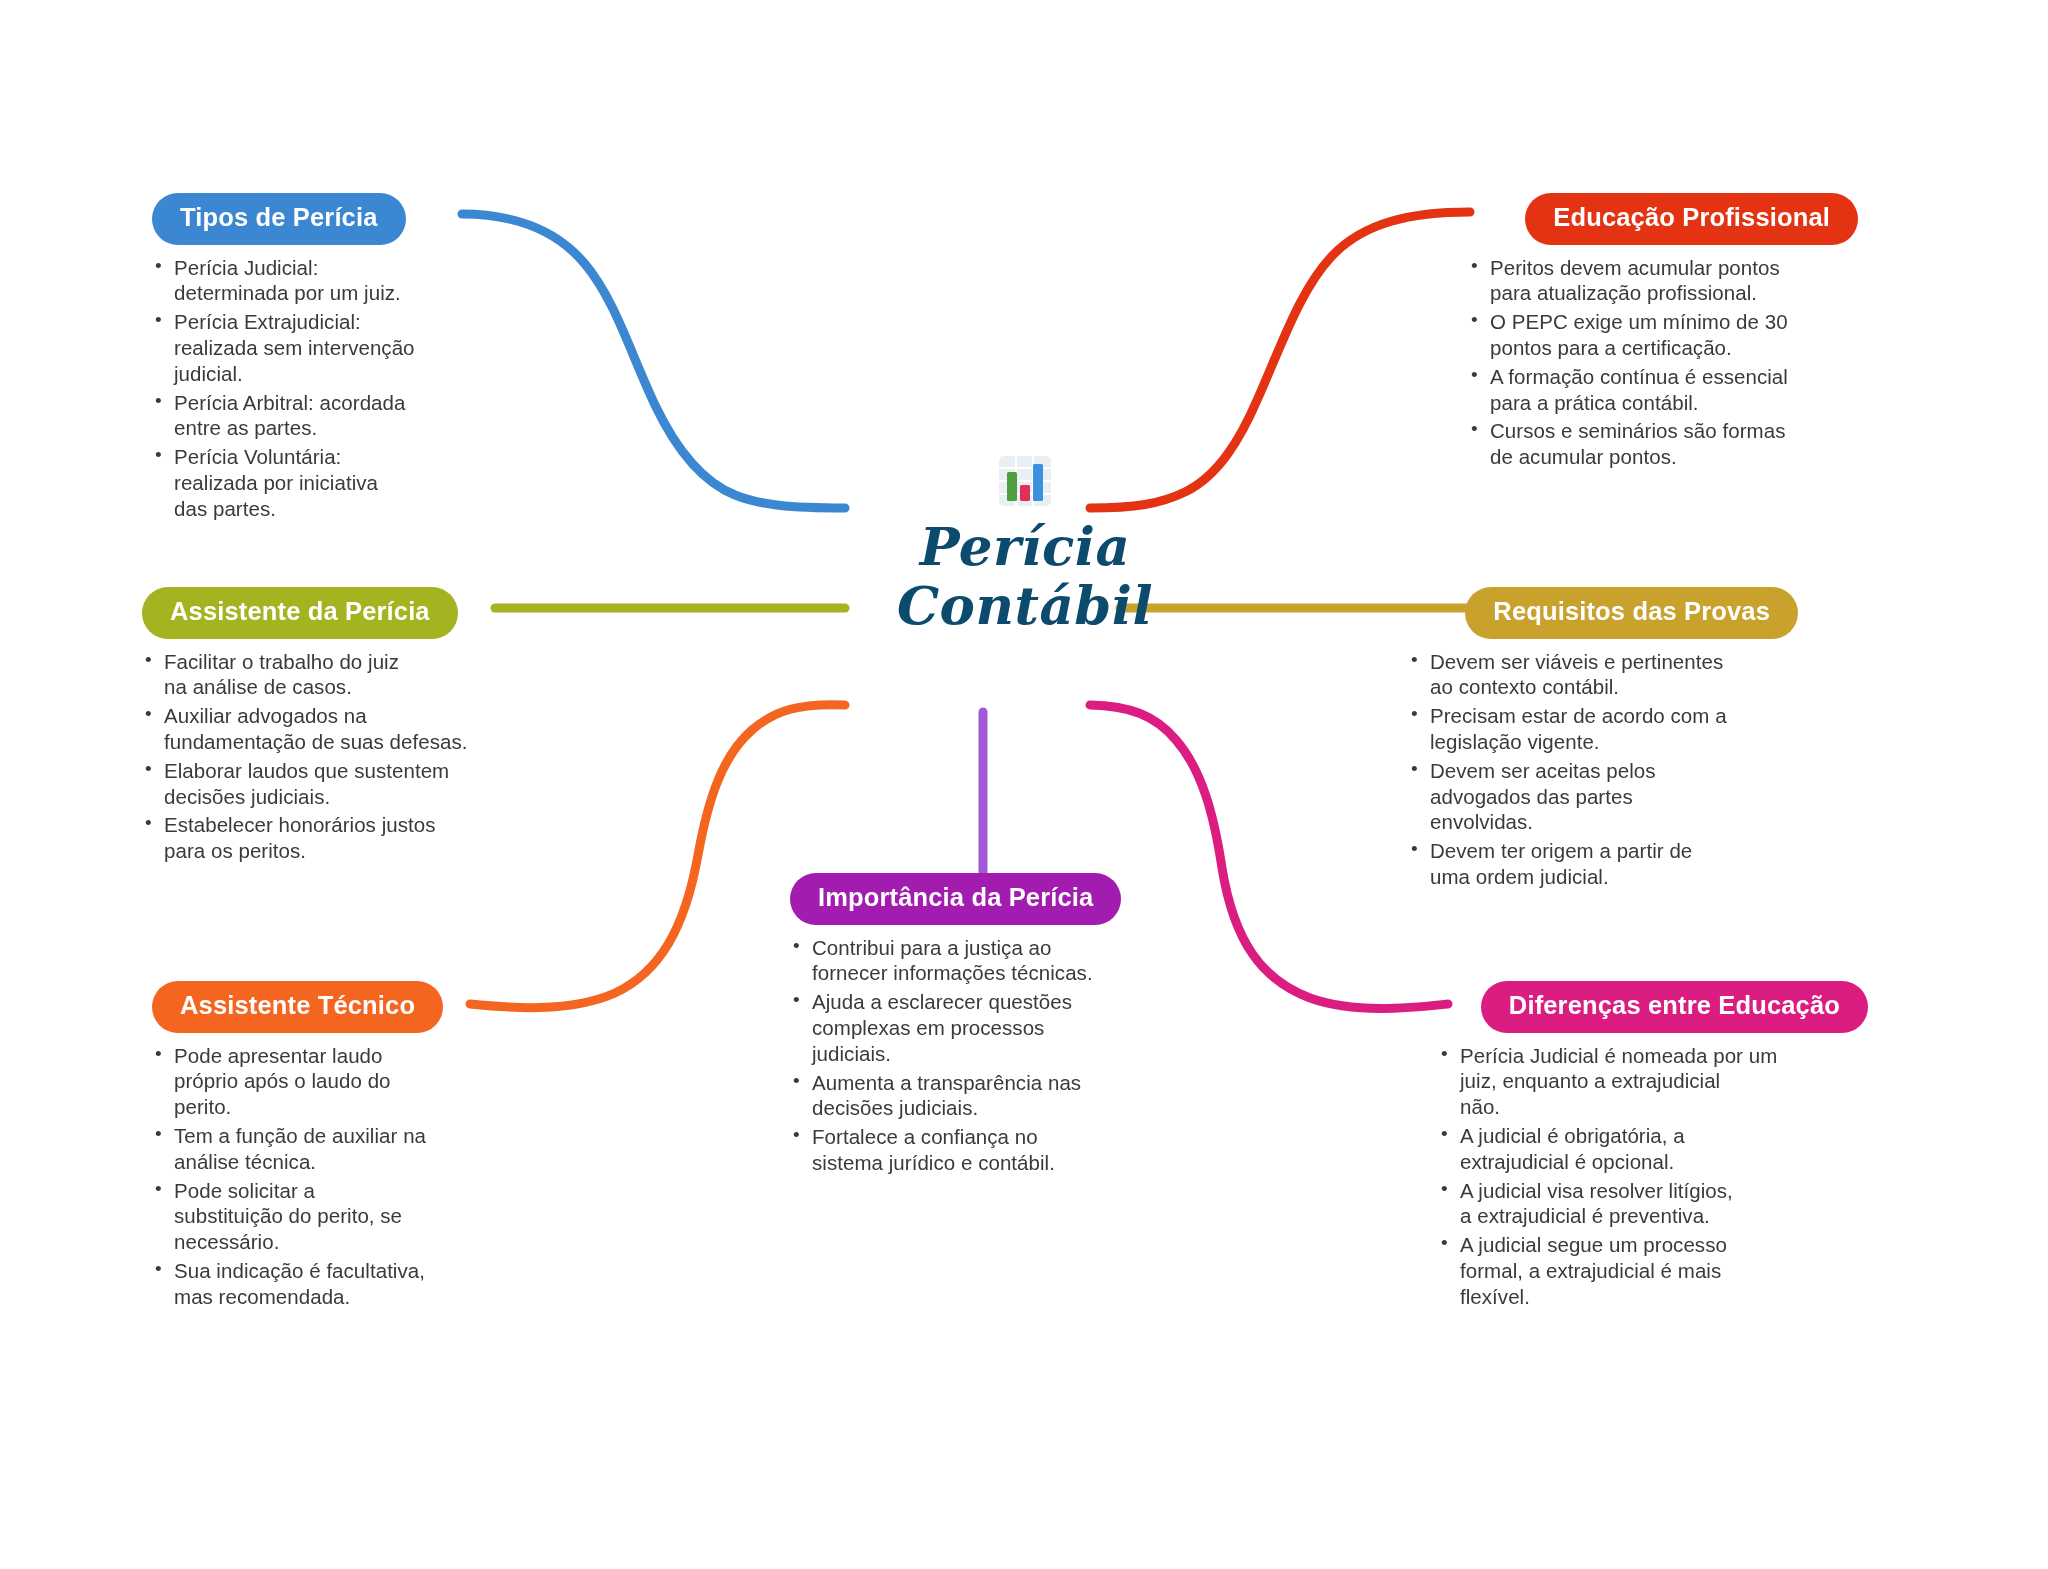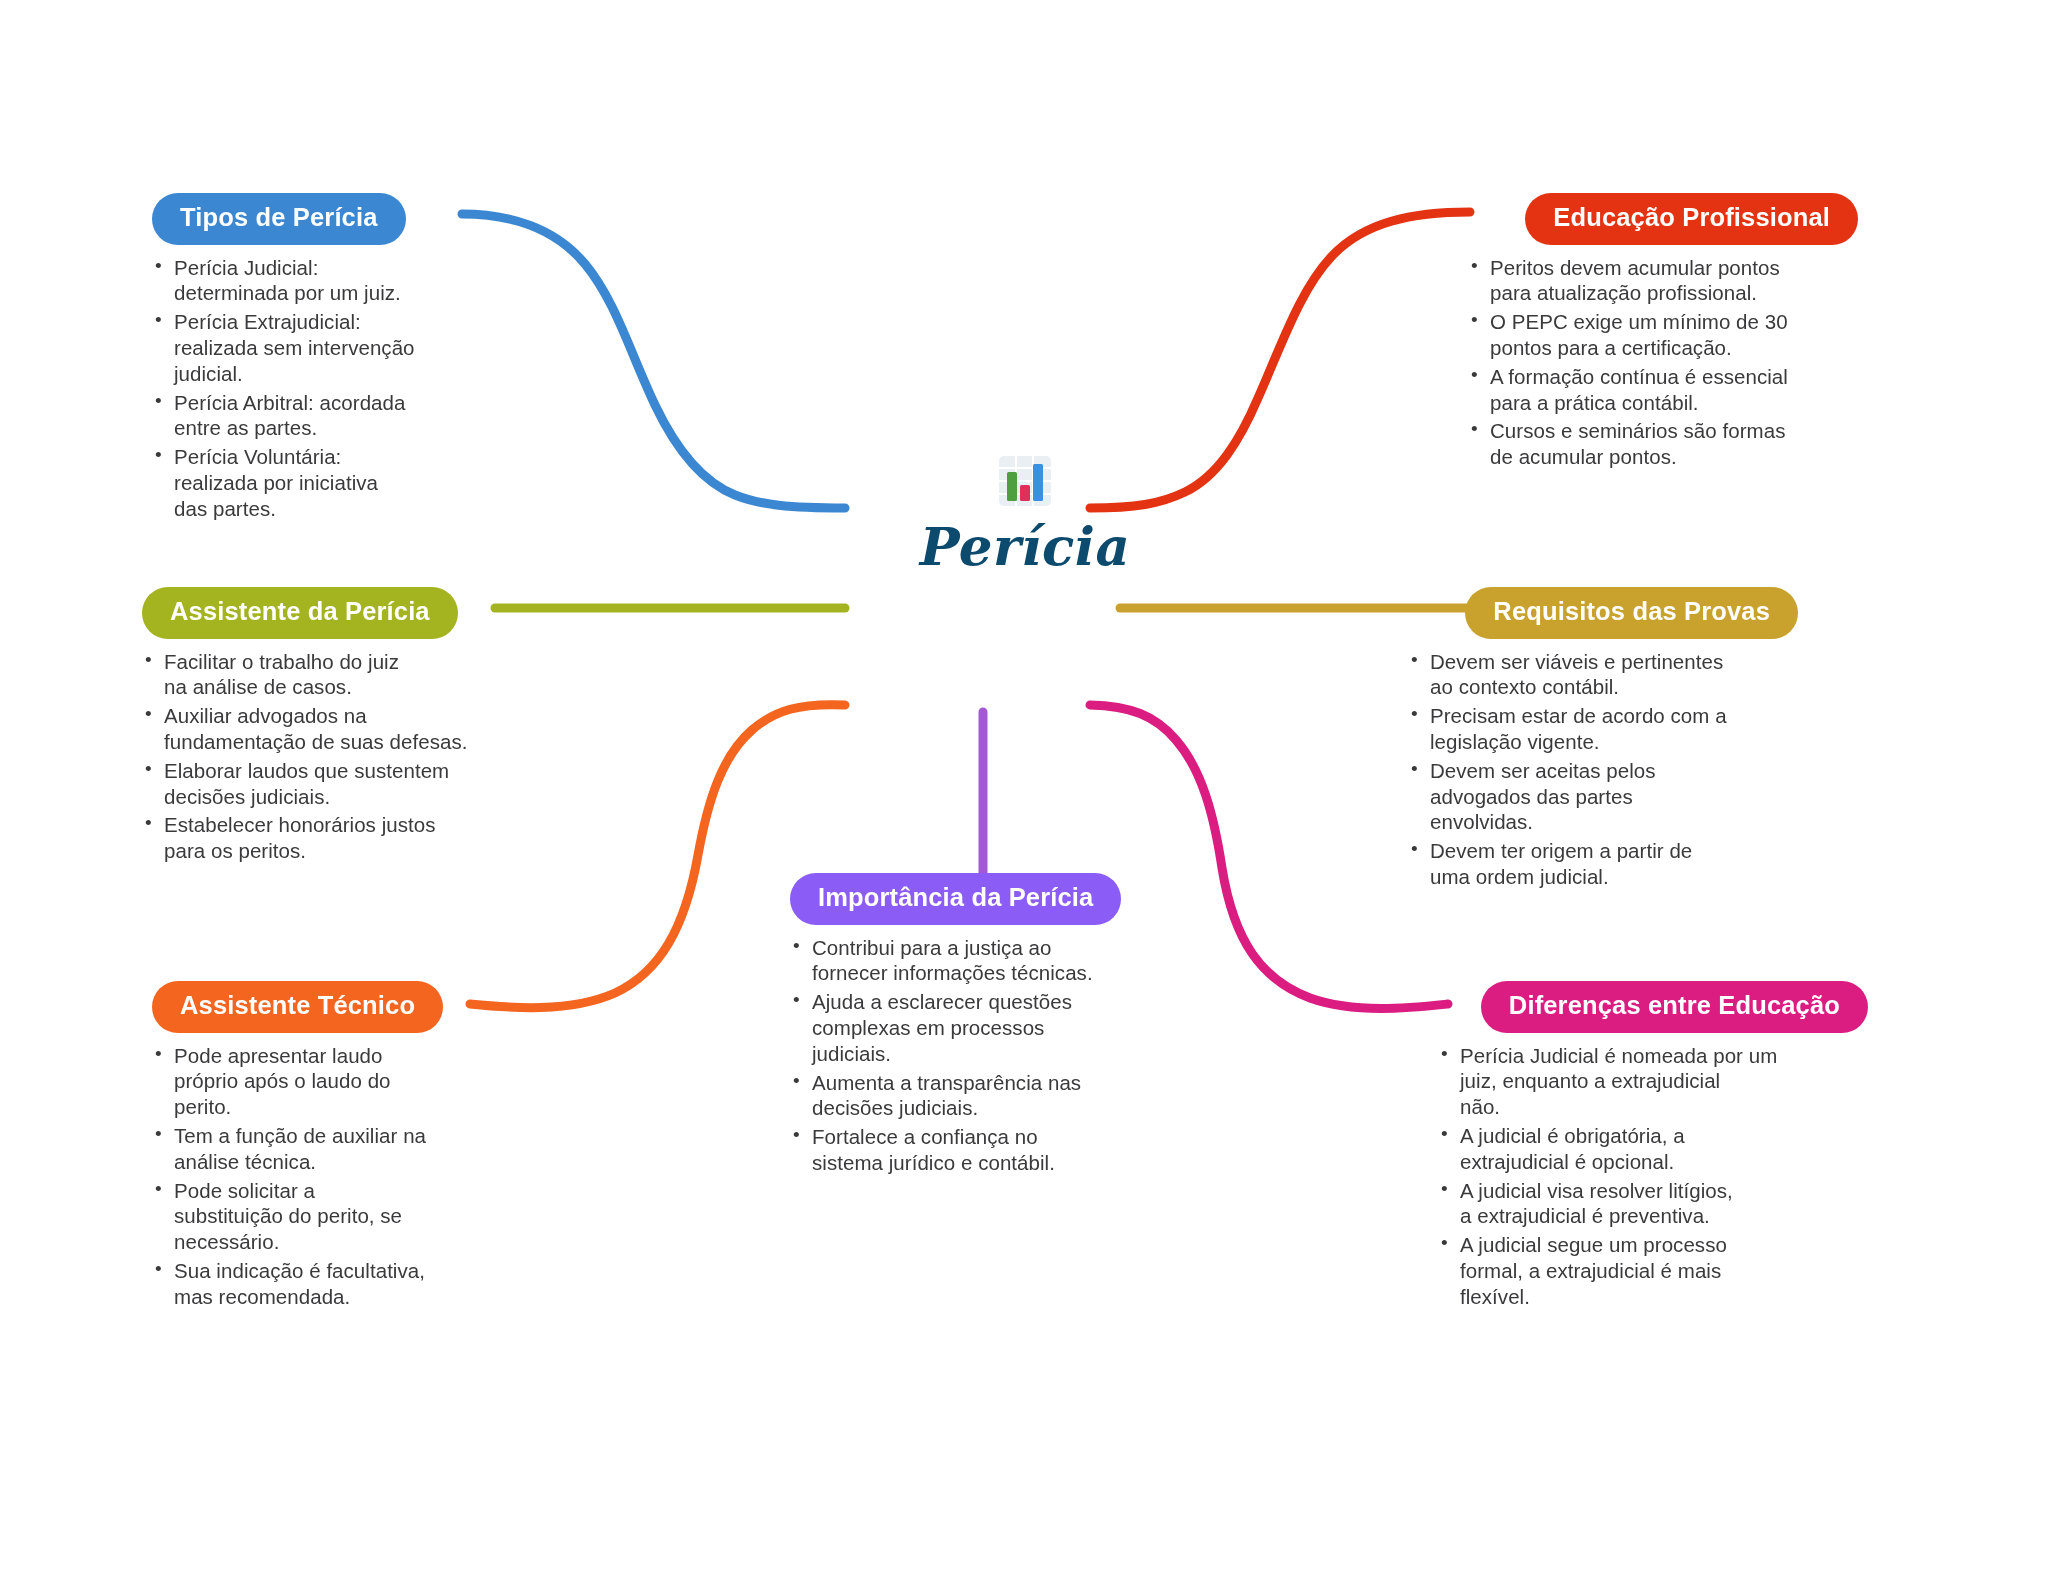--- a/index.html
+++ b/index.html
@@ -103,20 +103,21 @@
           <line x1="22" y1="1" x2="22" y2="51"></line>
           <line x1="39" y1="1" x2="39" y2="51"></line>
         </g>
         <rect x="13" y="17" width="10" height="29" rx="1.5" fill="#4f9e3f"></rect>
         <rect x="26" y="30" width="10" height="16" rx="1.5" fill="#e0305a"></rect>
         <rect x="39" y="9" width="10" height="37" rx="1.5" fill="#3b90e0"></rect>
       </svg>
     </div>
     <div class="center-title">
       <div>Perícia</div>
+      <div>Contábil</div>
     </div>
   </div>
 
   <div class="node" style="left:152px;top:193px;width:330px;">
     <div class="pill" style="background:#3b87d1;">Tipos de Perícia</div>
     <ul class="bullets">
       <li>Perícia Judicial:<br>determinada por um juiz.</li>
       <li>Perícia Extrajudicial:<br>realizada sem intervenção<br>judicial.</li>
       <li>Perícia Arbitral: acordada<br>entre as partes.</li>
       <li>Perícia Voluntária:<br>realizada por iniciativa<br>das partes.</li>
@@ -137,21 +138,21 @@
     <div class="pill" style="background:#f4651f;">Assistente Técnico</div>
     <ul class="bullets">
       <li>Pode apresentar laudo<br>próprio após o laudo do<br>perito.</li>
       <li>Tem a função de auxiliar na<br>análise técnica.</li>
       <li>Pode solicitar a<br>substituição do perito, se<br>necessário.</li>
       <li>Sua indicação é facultativa,<br>mas recomendada.</li>
     </ul>
   </div>
 
   <div class="node" style="left:790px;top:873px;width:390px;">
-    <div class="pill" style="background:#8b5cf6;">Importância da Perícia</div>
+    <div class="pill" style="background:#a21caf;">Importância da Perícia</div>
     <ul class="bullets">
       <li>Contribui para a justiça ao<br>fornecer informações técnicas.</li>
       <li>Ajuda a esclarecer questões<br>complexas em processos<br>judiciais.</li>
       <li>Aumenta a transparência nas<br>decisões judiciais.</li>
       <li>Fortalece a confiança no<br>sistema jurídico e contábil.</li>
     </ul>
   </div>
 
   <div class="node align-right" style="left:1468px;top:193px;width:390px;">
     <div class="pill" style="background:#e33312;">Educação Profissional</div>

